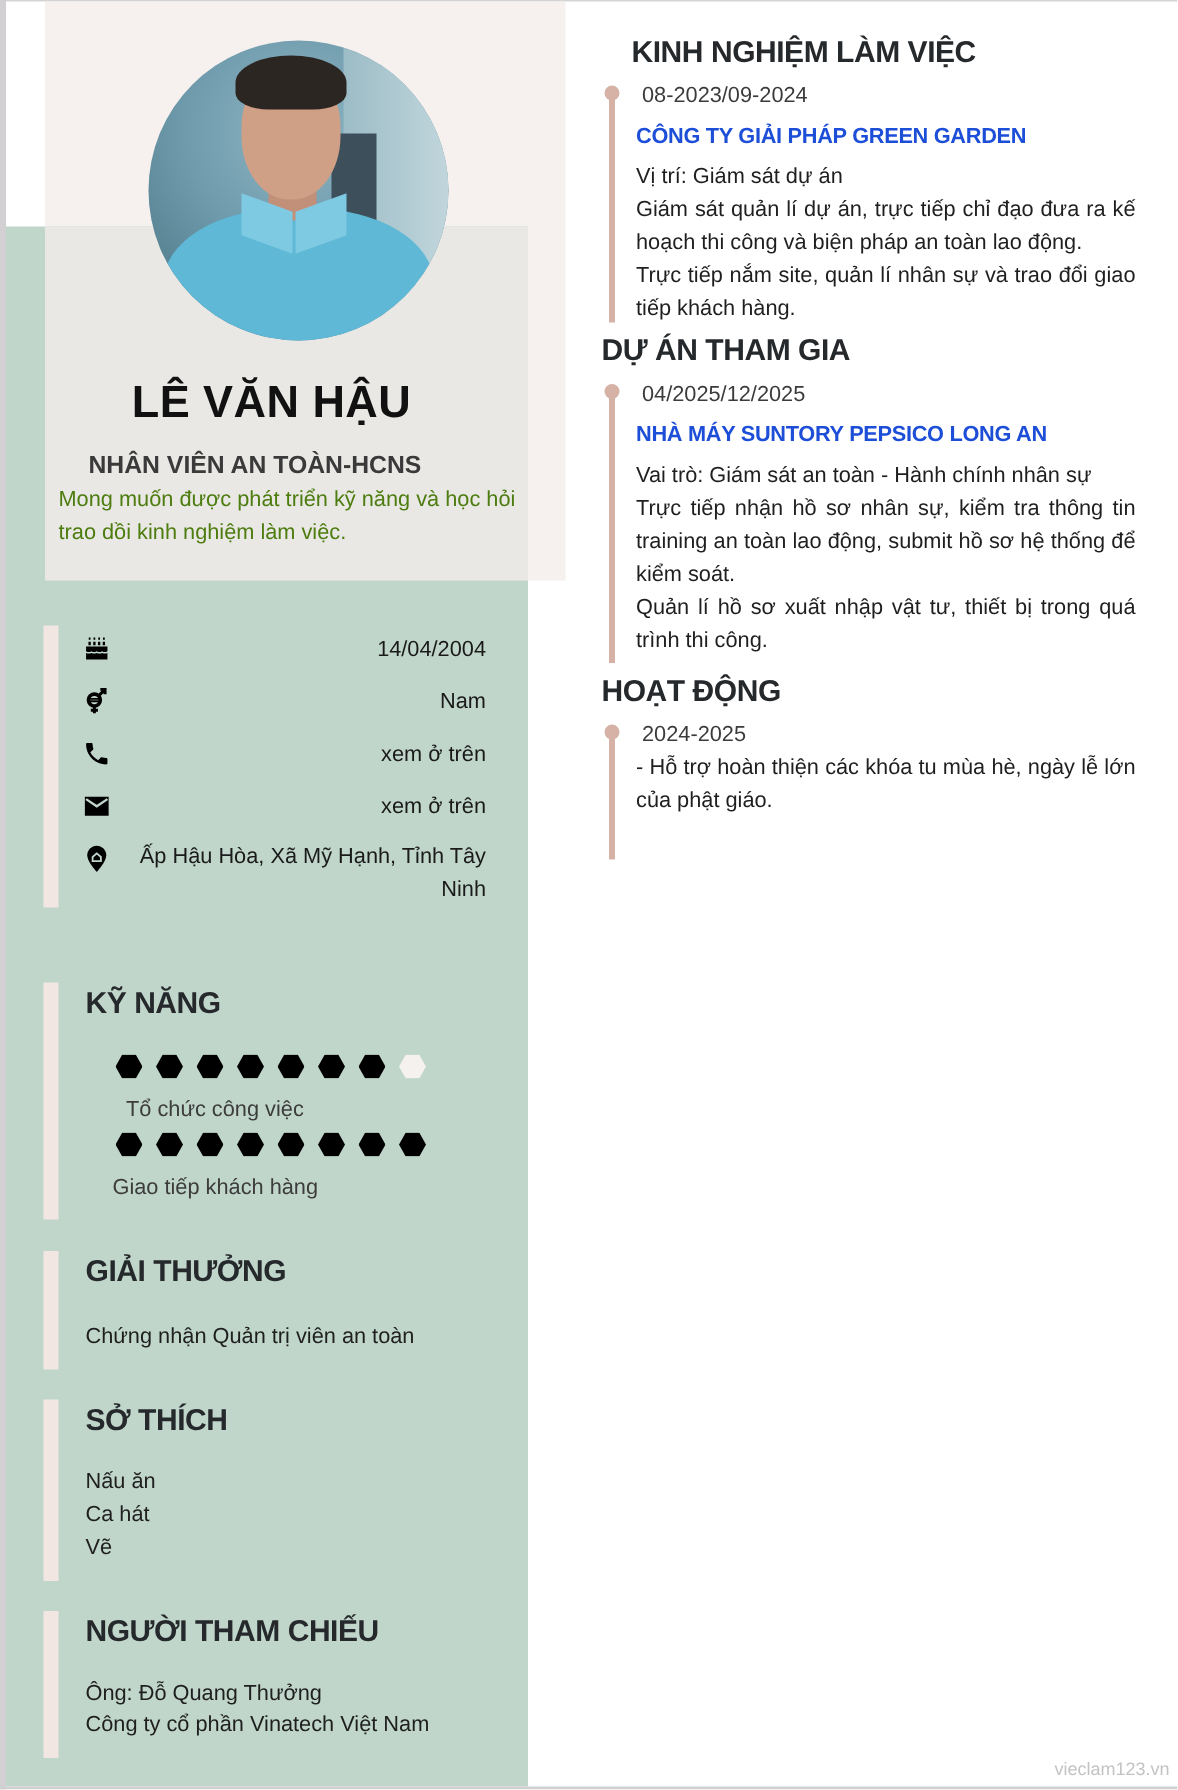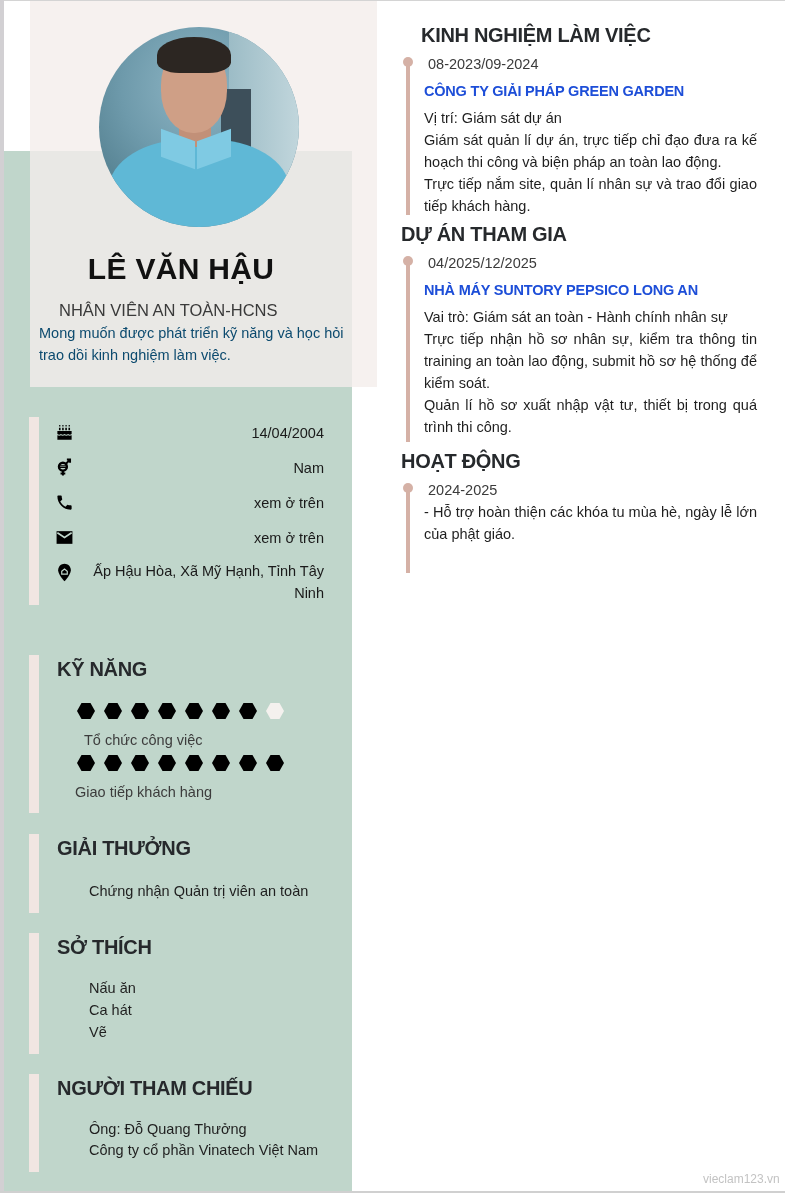--- a/index.html
+++ b/index.html
@@ -20,27 +20,27 @@
   .avatar .wall-r { position: absolute; right: 0; top: 0; width: 70px; height: 200px; background: linear-gradient(90deg,#9cbcc6,#c1d6dc); }
   .avatar .shelf { position: absolute; left: 122px; top: 62px; width: 30px; height: 60px; background: #3d4f5a; }
   .avatar .head { position: absolute; left: 62px; top: 18px; width: 66px; height: 88px; border-radius: 45% 45% 48% 48%; background: #cf9f86; }
   .avatar .hair { position: absolute; left: 58px; top: 10px; width: 74px; height: 36px; border-radius: 50% 50% 30% 30%; background: #2c2622; }
   .avatar .neck { position: absolute; left: 80px; top: 96px; width: 32px; height: 24px; background: #c29078; }
   .avatar .shirt { position: absolute; left: 10px; top: 112px; width: 180px; height: 110px; border-radius: 45% 45% 0 0; background: #5fb8d6; }
   .avatar .collar-l { position: absolute; left: 62px; top: 108px; width: 34px; height: 28px; background: #7fcae3; transform: skewY(20deg); }
   .avatar .collar-r { position: absolute; left: 98px; top: 108px; width: 34px; height: 28px; background: #7fcae3; transform: skewY(-20deg); }
 
   .name { position: absolute; left: 30px; top: 252px; width: 268px; text-align: center; font-size: 30px; font-weight: bold; color: #111; letter-spacing: 0.3px; padding-left: 34px; }
-  .job-title { position: absolute; left: 59px; top: 301px; font-size: 16.5px; font-weight: normal; color: #3a3a3a; }
-  .objective { position: absolute; left: 39px; top: 322px; width: 310px; font-size: 14.5px; line-height: 22px; color: #0c4a6e; }
+  .job-title { position: absolute; left: 59px; top: 301px; font-size: 16.5px; font-weight: bold; color: #3a3a3a; }
+  .objective { position: absolute; left: 39px; top: 322px; width: 310px; font-size: 14.5px; line-height: 22px; color: #4d7c0f; }
 
   .side-section { position: absolute; left: 29px; width: 323px; }
   .side-bar { position: absolute; left: 0; top: 0; width: 10px; height: 100%; background: #f1e6e2; }
   .side-title { position: absolute; left: 28px; font-size: 20px; font-weight: bold; color: #26292c; letter-spacing: -0.3px; }
-  .side-text { position: absolute; left: 28px; font-size: 14.5px; line-height: 22px; color: #1f1f1f; margin-left: 32px; }
+  .side-text { position: absolute; left: 28px; font-size: 14.5px; line-height: 22px; color: #1f1f1f; }
 
   .contact-row { position: absolute; left: 25px; display: flex; align-items: flex-start; text-align: right; }
   .contact-row .ic { width: 20px; height: 20px; margin-right: 10px; display: flex; align-items: center; justify-content: center; }
   .contact-row .ic svg { width: 19px; height: 19px; }
   .contact-row .txt { font-size: 14.5px; line-height: 22px; color: #1a1a1a; width: 240px; }
 
   .hex-row { position: absolute; left: 48px; display: flex; }
   .hex { width: 18px; height: 16px; margin-right: 9px; clip-path: polygon(25% 0,75% 0,100% 50%,75% 100%,25% 100%,0 50%); background: #000; }
   .hex.empty { background: #f4f1ee; }
   .skill-label { position: absolute; font-size: 14.5px; color: #3c3c3c; }

